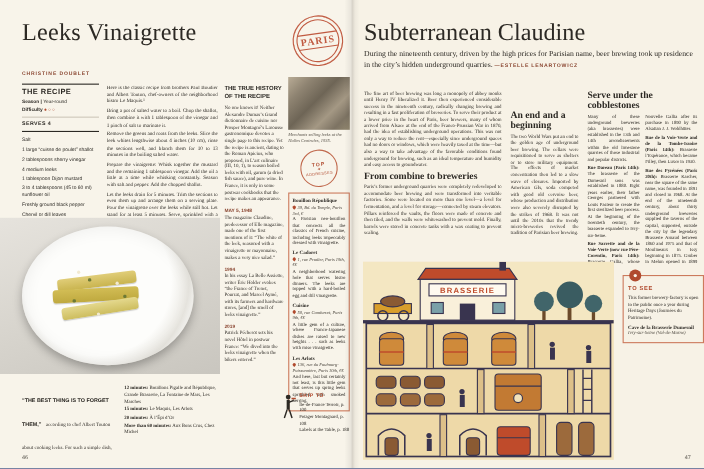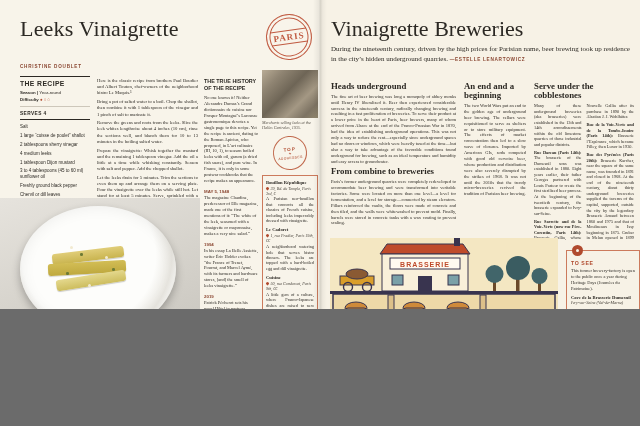--- a/index.html
+++ b/index.html
@@ -1,17 +1,17 @@
 <!DOCTYPE html>
 <html><head>
 <meta charset="utf-8">
 <style>
   html,body { margin:0; padding:0; background:#6b6b6b; }
   .spread {
-    position:relative; width:640px; height:309px; margin:0 auto;
+    position:relative; width:640px; height:426px; margin:0 auto;
     background:#1d4ed8; overflow:hidden;
     font-family:"Liberation Serif","DejaVu Serif",serif; color:#2c2924;
   }
   .page { position:absolute; top:0; width:320px; height:426px; }
   #pageL { left:0; background:#f8f4ea; }
   #pageR { left:320px; background:#f7f2e6; }
   .gutter { position:absolute; left:313px; top:0; width:14px; height:426px; z-index:5;
     background:linear-gradient(90deg, rgba(0,0,0,0) 0%, rgba(0,0,0,0.06) 40%, rgba(0,0,0,0.13) 52%, rgba(0,0,0,0.04) 70%, rgba(0,0,0,0) 100%); pointer-events:none; }
 
   
@@ -87,21 +87,21 @@
   .pnum-l { left:20px; } .pnum-r { right:12px; }
 
   
   .r-title { position:absolute; left:11px; top:16px; font-size:22px; font-weight:normal; margin:0; }
   .r-deck { position:absolute; left:11px; top:45px; width:300px; font-size:7px; line-height:1.42; }
   .r-author { font-family:"Liberation Sans",sans-serif; font-size:4.7px; font-weight:bold; letter-spacing:0.7px; color:#8a4631; }
 
   .rcol-h { font-size:8.8px; font-weight:bold; margin:0 0 2.5px; line-height:1.05; }
   .rcol1 { position:absolute; left:11px; top:82px; width:125px; height:152px; overflow:hidden; }
   .rcol1 p { font-size:4.5px; line-height:1.31; margin:0 0 3px; text-align:justify; }
-  .rcol2 { position:absolute; left:144px; top:82px; width:62px; height:152px; overflow:hidden; }
+  .rcol2 { position:absolute; left:144px; top:100px; width:62px; height:152px; overflow:hidden; }
   .rcol2 p { font-size:4.5px; line-height:1.31; margin:0; text-align:justify; }
   .rcol3 { position:absolute; left:214px; top:82px; width:100px; height:158px; overflow:hidden; }
   .subcols { display:flex; gap:5px; }
   .subcol { width:48px; font-size:4.3px; line-height:1.29; text-align:justify; }
   .subcol p { margin:0 0 2.5px; }
   .entry-name { font-weight:bold; }
 
   .illus { position:absolute; left:10px; top:238px; width:228px; height:180px; background:#f2e2ba; }
   .tosee { position:absolute; left:246px; top:250px; width:64px; border:1px solid #cc7a5c; padding:9px 4px 5px; background:#f7f2e6; }
   .eye-icon { position:absolute; top:-6px; left:5px; width:11px; height:11px; border-radius:50%; background:#b04a2e;
@@ -242,27 +242,26 @@
         <div class="skip-item">Île-de-France Terroir, p. 100</div>
         <div class="skip-item">Potager Montagnard, p. 108</div>
         <div class="skip-item">Labels at the Table, p. 188</div>
       </div>
     </div>
 
     <div class="pnum pnum-l">46</div>
   </div>
 
   <div class="page" id="pageR">
-    <h1 class="r-title">Vinaigrette Breweries</h1>
+    <h1 class="r-title">Subterranean Claudine</h1>
     <div class="r-deck">
       <span>During the nineteenth century, driven by the high prices for Parisian name, beer brewing took up residence in the city’s hidden underground quarries. </span><span class="r-author">—ESTELLE LENARTOWICZ</span>
     </div>
 
     <div class="rcol1">
-      <h2 class="rcol-h">Heads underground</h2>
       <p>The fine art of beer brewing was long a monopoly of abbey monks until Henry IV liberalized it. Beer then experienced considerable success in the nineteenth century, radically changing brewing and resulting in a fast proliferation of breweries. To serve their product at a lower price in the heart of Paris, beer brewers, many of whom arrived from Alsace at the end of the Franco-Prussian War in 1870, had the idea of establishing underground operations. This was not only a way to reduce the rent—especially since underground spaces had no doors or windows, which were heavily taxed at the time—but also a way to take advantage of the favorable conditions found underground for brewing, such as an ideal temperature and humidity and easy access to groundwater.</p>
       <h2 class="rcol-h">From combine to breweries</h2>
       <p>Paris’s former underground quarries were completely redeveloped to accommodate beer brewing and were transformed into veritable factories. Some were located on more than one level—a level for fermentation, and a level for storage—connected by steam elevators. Pillars reinforced the vaults, the floors were made of concrete and then tiled, and the walls were whitewashed to prevent mold. Finally, barrels were stored in concrete tanks with a wax coating to prevent scaling.</p>
     </div>
 
     <div class="rcol2">
       <h2 class="rcol-h">An end and a beginning</h2>
       <p>The two World Wars put an end to the golden age of underground beer brewing. The cellars were requisitioned to serve as shelters or to store military equipment. The effects of market concentration then led to a slow wave of closures. Imported by American GIs, soda competed with good old cervoise beer, whose production and distribution were also severely disrupted by the strikes of 1968. It was not until the 2010s that the trendy micro-breweries revived the tradition of Parisian beer brewing.</p>
     </div>
 

